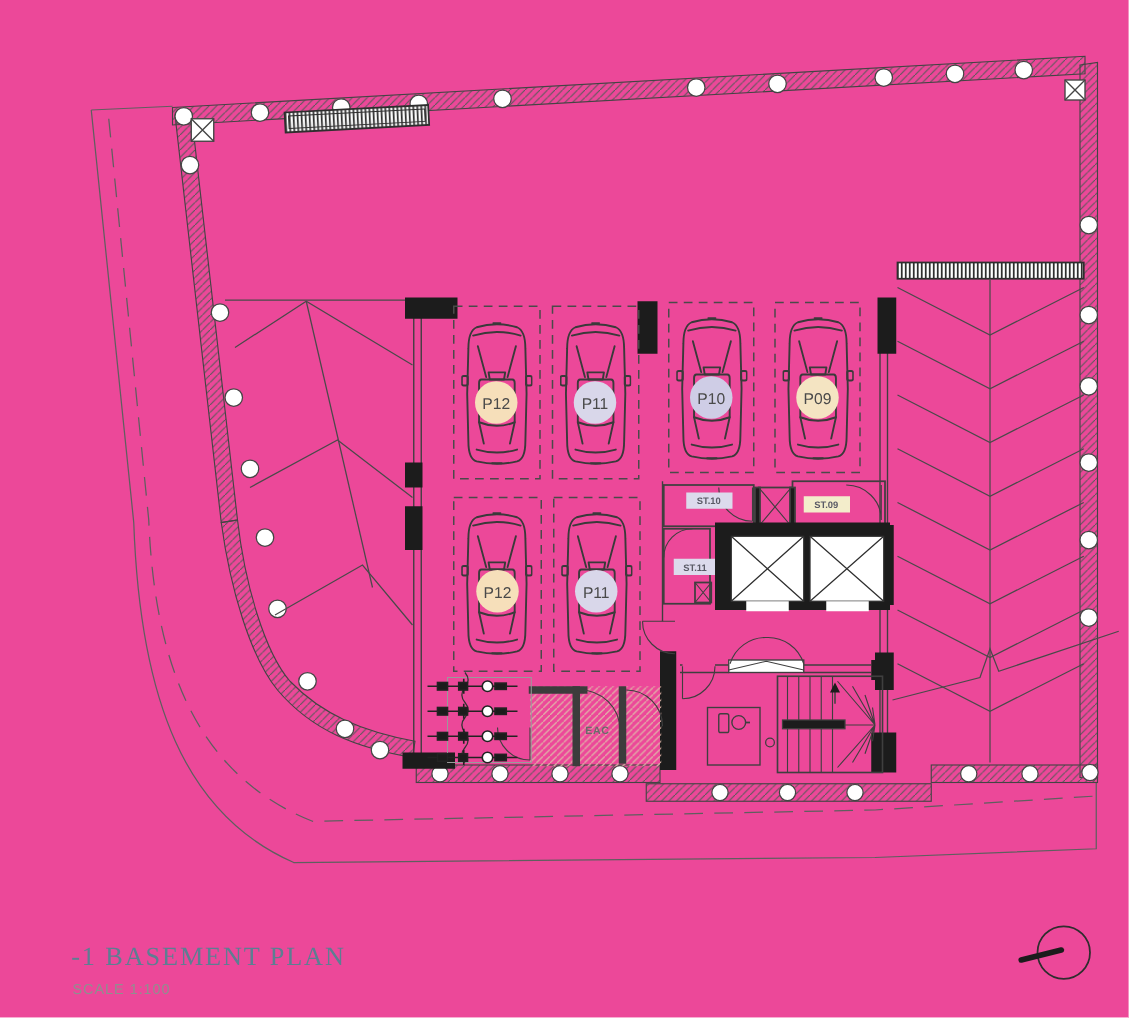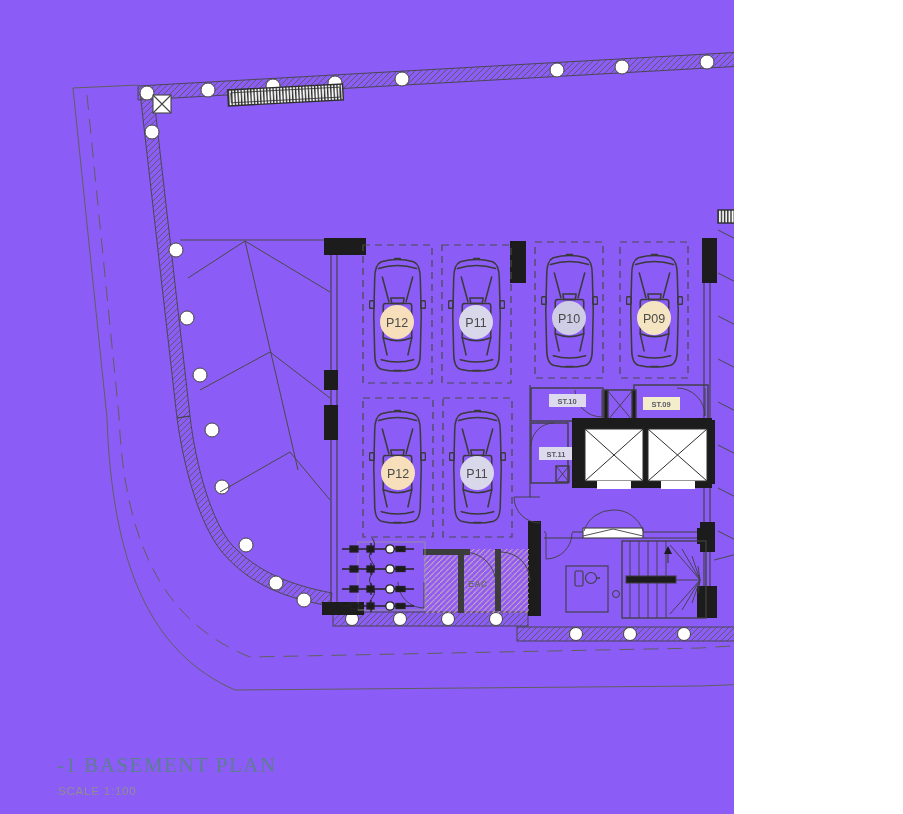--- a/index.html
+++ b/index.html
@@ -1,16 +1,16 @@
 <!DOCTYPE html>
 <html><head>
 <meta charset="utf-8">
 <style>
   html,body{margin:0;padding:0;background:#ffffff;}
-  .page{position:relative;width:734px;height:814px;background:#8b5cf6;overflow:hidden;
+  .page{position:relative;width:903px;height:814px;background:#ec4899;overflow:hidden;
         font-family:"Liberation Sans",sans-serif;}
   svg text{user-select:none;}
   .title-text{font-family:"Liberation Serif",serif;font-size:21px;letter-spacing:1.5px;fill:#5d7e92;}
   .scale-text{font-family:"Liberation Sans",sans-serif;font-size:11.5px;letter-spacing:.8px;fill:#8f8f8f;}
   .stall-label{font-family:"Liberation Sans",sans-serif;font-size:12.5px;fill:#4a4a4a;}
   .room-label{font-family:"Liberation Sans",sans-serif;font-size:7.5px;font-weight:bold;fill:#5a5a66;}
   .eac-label{font-family:"Liberation Sans",sans-serif;font-size:8.5px;font-weight:bold;fill:#6b6b6b;letter-spacing:.5px;}
 </style>
 </head>
 <body>

